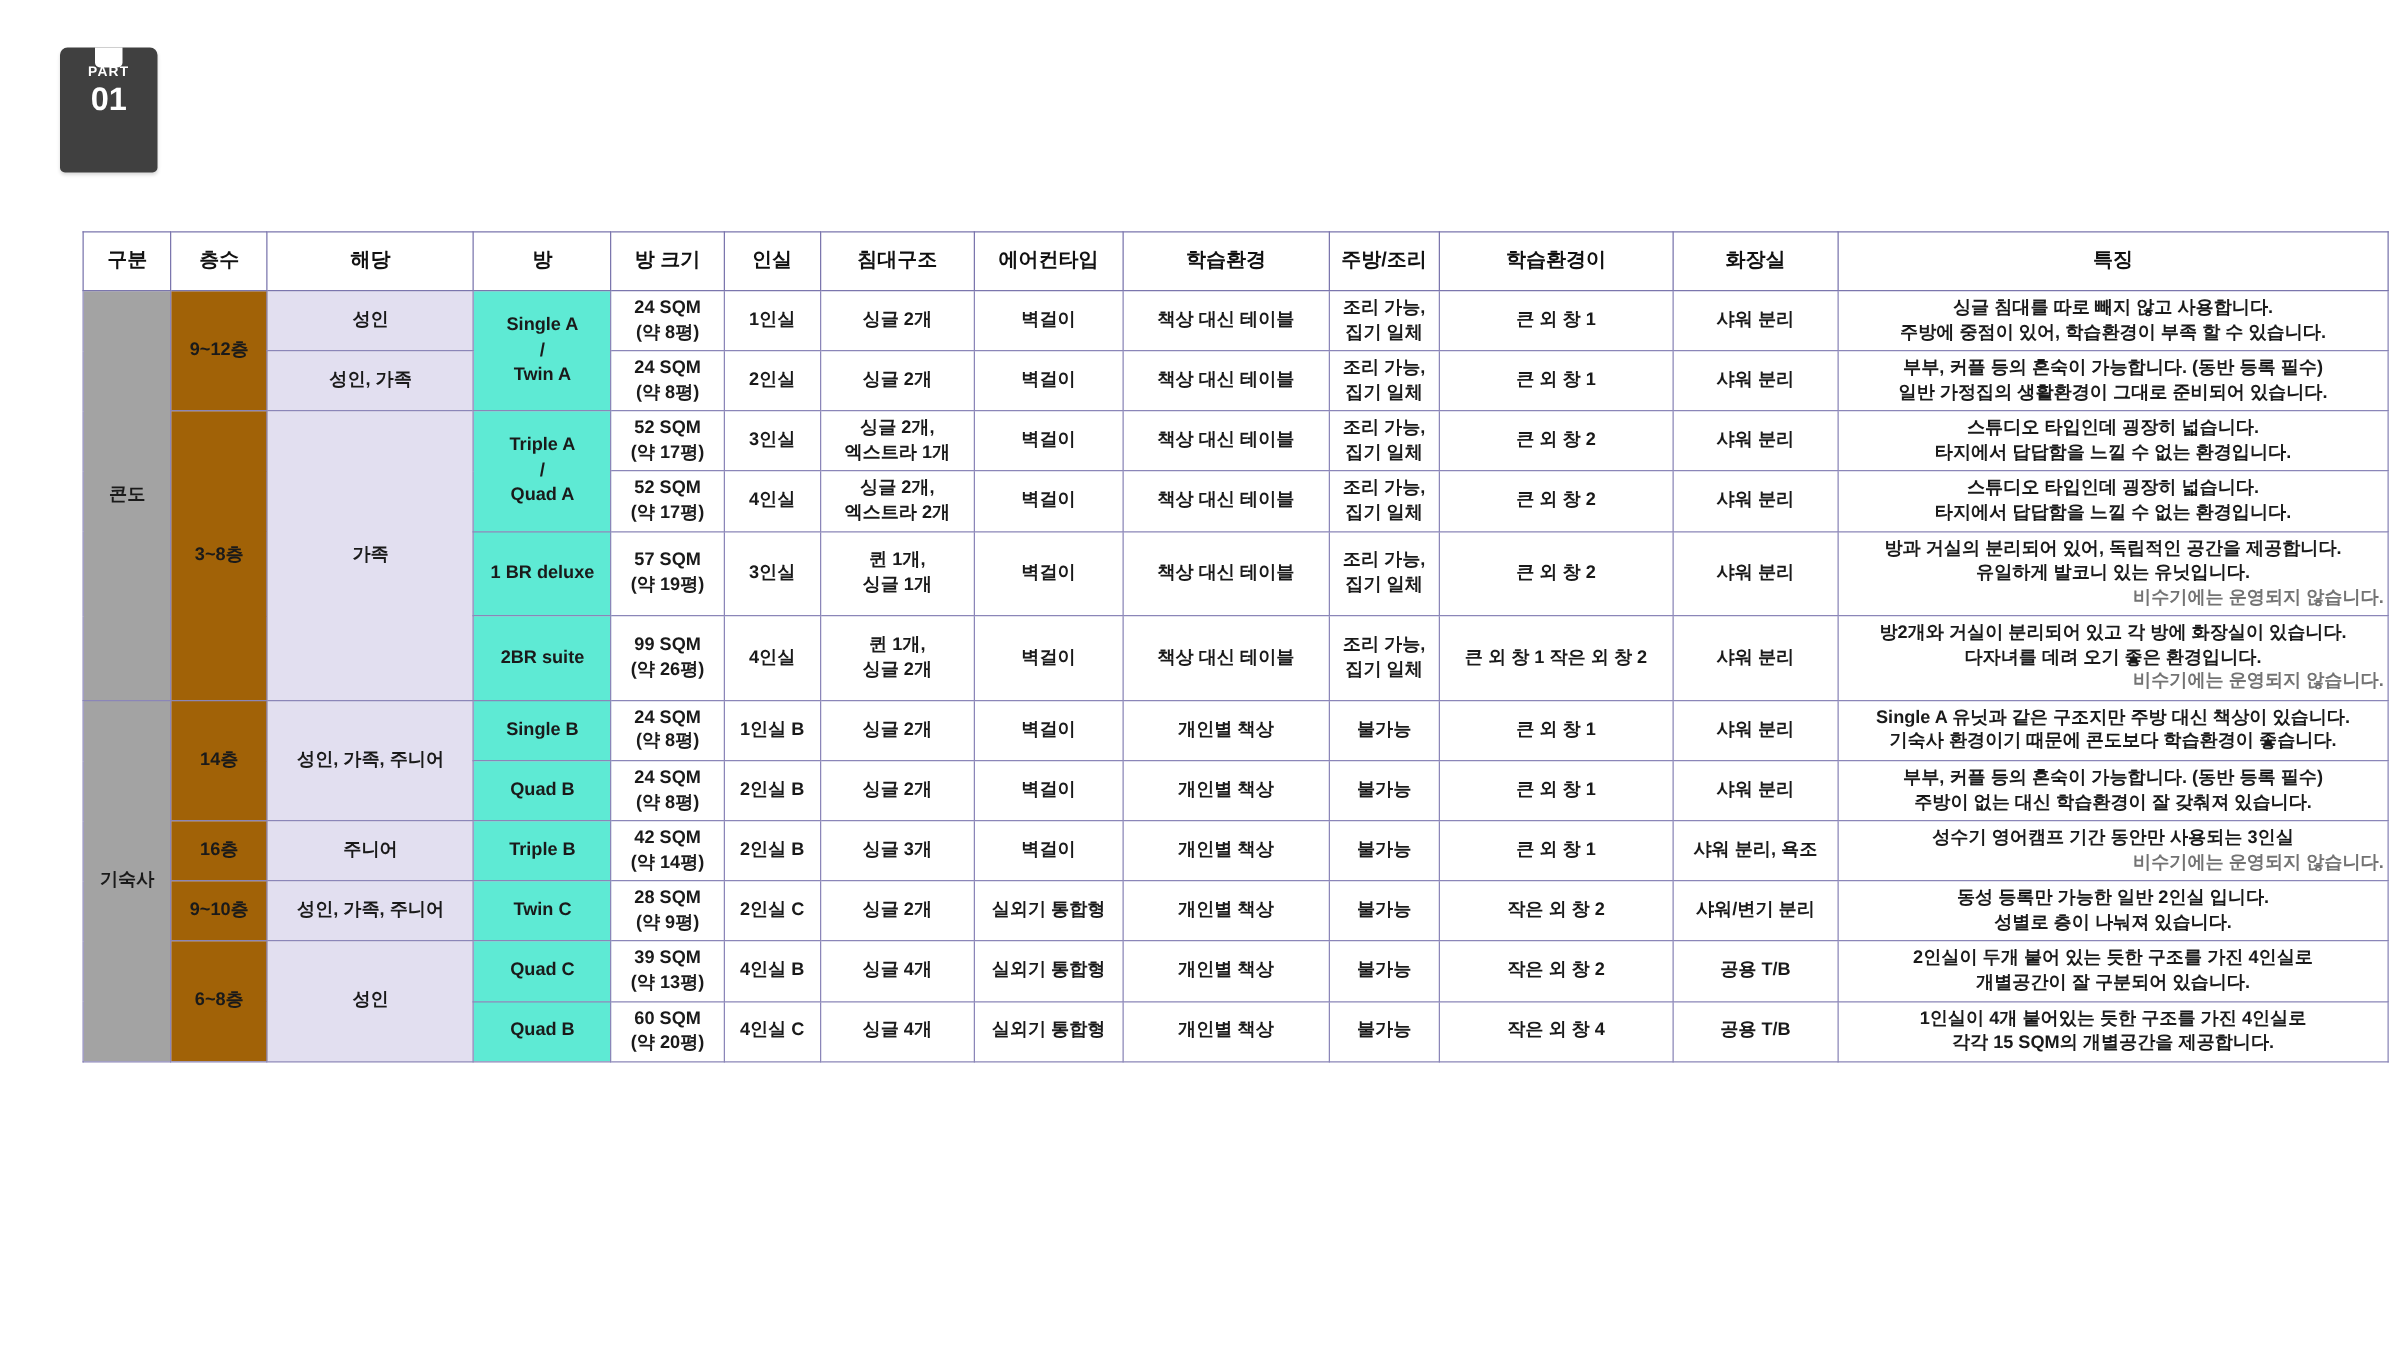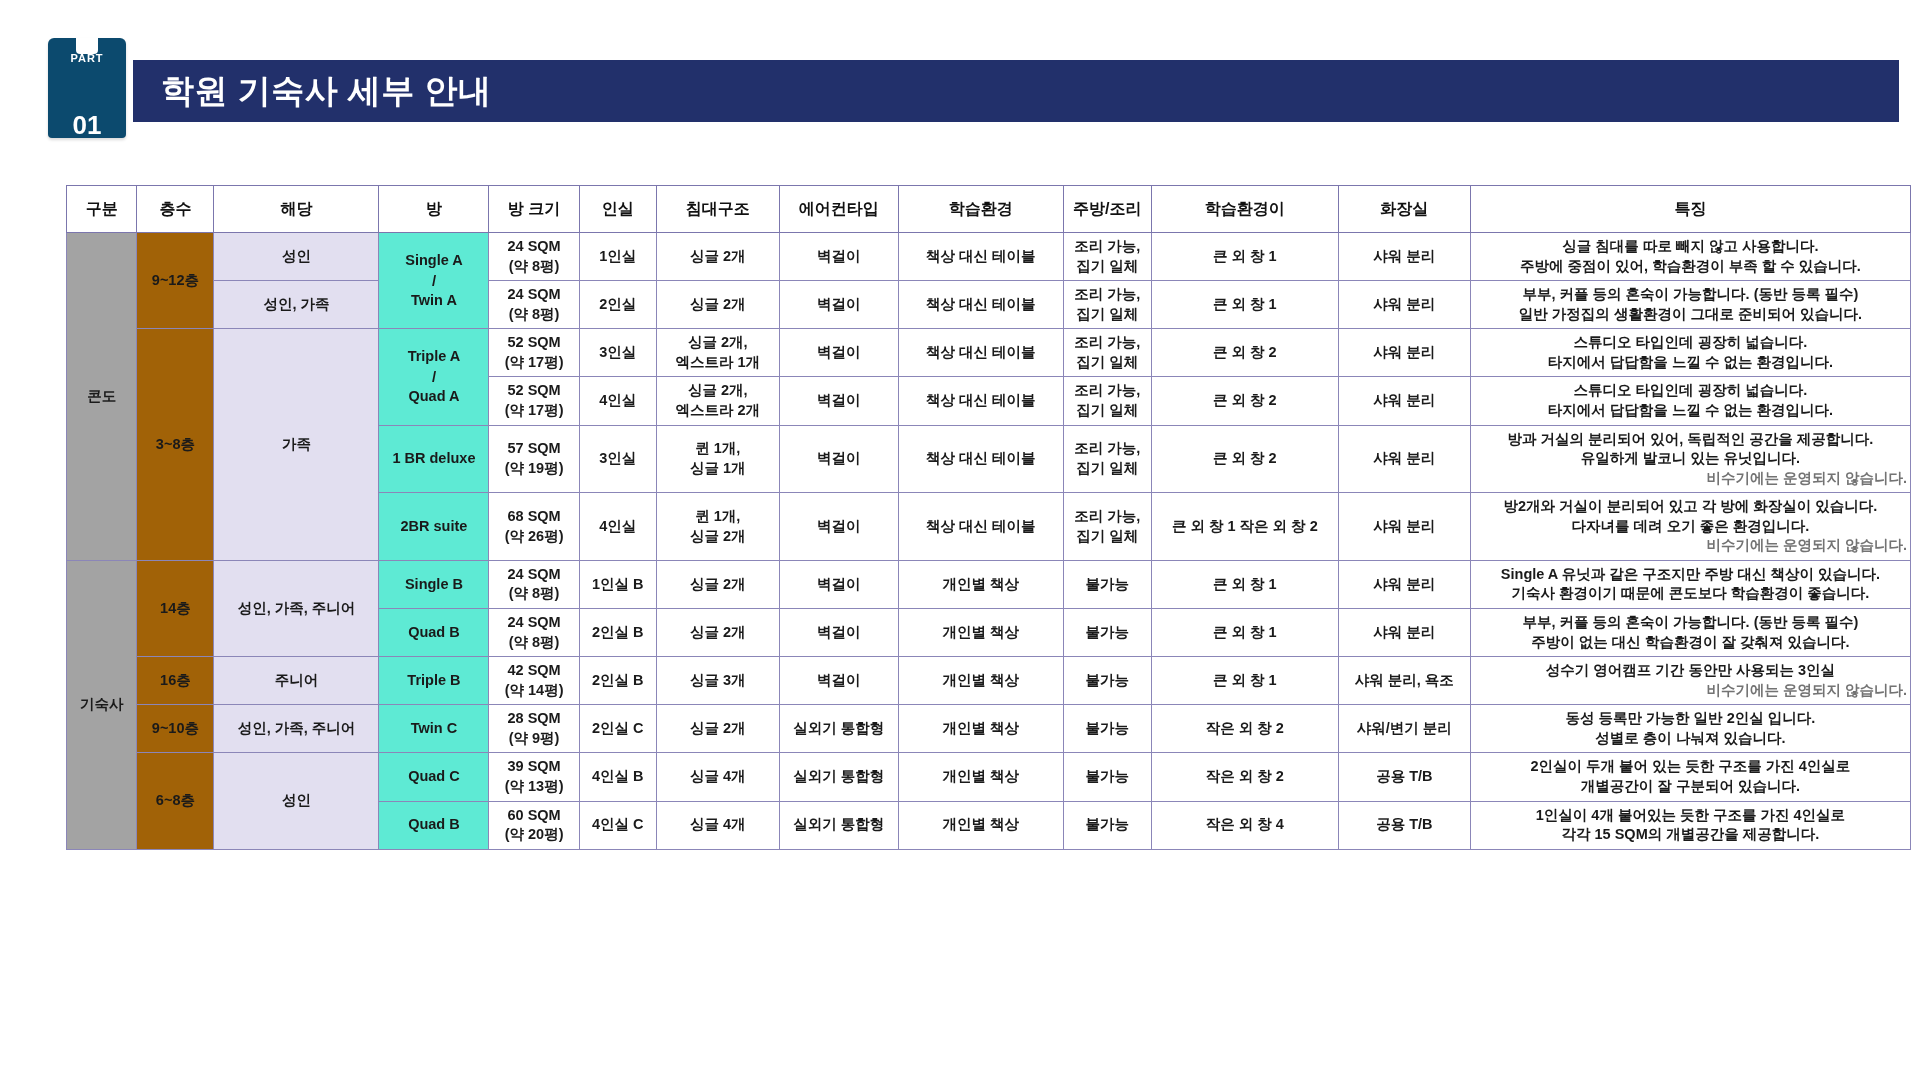--- a/index.html
+++ b/index.html
@@ -34,27 +34,27 @@
     font-weight: bold;
     letter-spacing: 0.5px;
     margin-left: 28px;
   }
   .part-badge {
     position: absolute;
     left: 48px;
     top: 38px;
     width: 78px;
     height: 100px;
-    background: #0c4a6e;
+    background: #404040;
     border-radius: 6px 6px 4px 4px;
     color: #ffffff;
     display: flex;
     flex-direction: column;
     align-items: center;
-    justify-content: space-between;
+    justify-content: flex-start;
     box-shadow: 0 2px 3px rgba(0,0,0,0.15);
   }
   .part-badge::after {
     content: "";
     position: absolute;
     left: 0;
     bottom: -10px;
     width: 0;
     height: 0;
     border-left: 39px solid #e8451f;
@@ -148,23 +148,20 @@
   .slashline {
     font-weight: bold;
     font-size: 15px;
   }
 </style>
 </head>
 <body>
 
 <div class="page">
 
-  <div class="header-band">
-    <div class="header-title">학원 기숙사 세부 안내</div>
-  </div>
 
   <div class="part-badge">
     <div class="notch"></div>
     <div class="part-label">PART</div>
     <div class="part-number">01</div>
   </div>
 
   <div class="table-wrap">
     <table class="main">
       <colgroup>
@@ -334,21 +331,21 @@
           <td class="feat">
             <span class="sub">방과 거실의 분리되어 있어, 독립적인 공간을 제공합니다.</span>
             <span class="sub">유일하게 발코니 있는 유닛입니다.</span>
             <span class="sub warn">비수기에는 운영되지 않습니다.</span>
           </td>
         </tr>
 
         <tr>
           <td class="room">2BR suite</td>
           <td class="cell">
-            <span class="sub">68 SQM</span>
+            <span class="sub">99 SQM</span>
             <span class="sub">(약 26평)</span>
           </td>
           <td class="cell">4인실</td>
           <td class="cell">
             <span class="sub">퀸 1개,</span>
             <span class="sub">싱글 2개</span>
           </td>
           <td class="cell">벽걸이</td>
           <td class="cell">책상 대신 테이블</td>
           <td class="cell">

